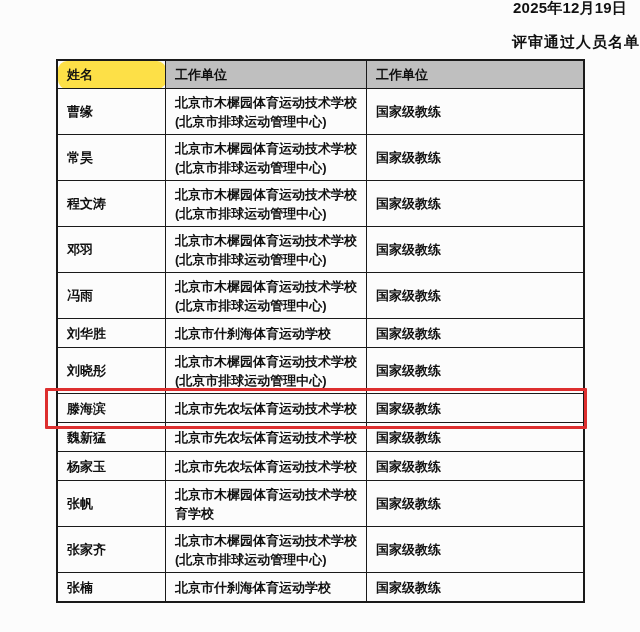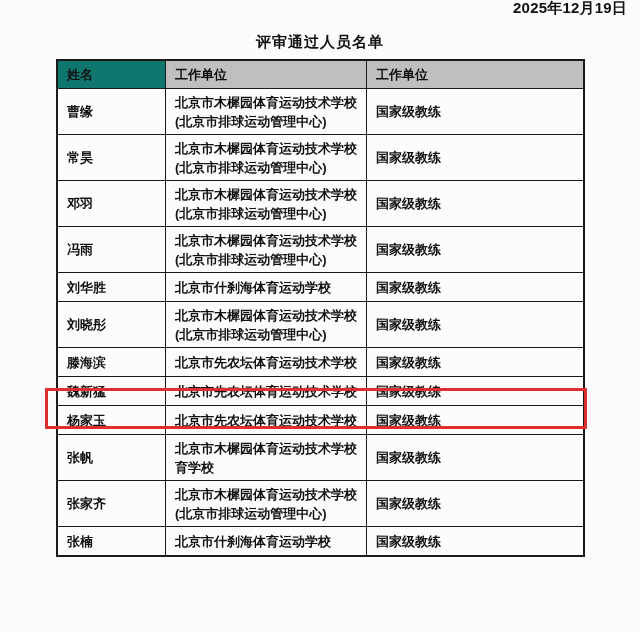--- a/index.html
+++ b/index.html
@@ -21,21 +21,21 @@
     right: 13px;
     font-size: 15px;
     font-weight: 700;
     letter-spacing: 0.2px;
   }
   .title {
     position: absolute;
     top: 33px;
     left: 0;
     right: 0;
-    text-align: center;
+    text-align: right;
     font-size: 15px;
     font-weight: 700;
     letter-spacing: 1px;
   }
   .table-wrap {
     position: absolute;
     left: 57px;
     top: 60px;
     width: 526px;
   }
@@ -85,34 +85,40 @@
 
   <div class="table-wrap">
     <table>
       <colgroup>
         <col style="width:108px">
         <col style="width:201px">
         <col style="width:217px">
       </colgroup>
       <thead>
         <tr>
-          <th style="background: #0f766e;">姓名</th>
+          <th style="background: #fde047; border-radius: 9px;">姓名</th>
           <th style="background: rgb(191, 191, 191); margin-top: 12px;">工作单位</th>
           <th style="background: rgb(191, 191, 191);">工作单位</th>
         </tr>
       </thead>
       <tbody>
           <tr class="tall">
     <td>曹缘</td>
     <td>北京市木樨园体育运动技术学校
 (北京市排球运动管理中心)</td>
     <td>国家级教练</td>
   </tr>
           <tr class="tall">
     <td>常昊</td>
+    <td>北京市木樨园体育运动技术学校
+(北京市排球运动管理中心)</td>
+    <td>国家级教练</td>
+  </tr>
+          <tr class="tall">
+    <td>程文涛</td>
     <td>北京市木樨园体育运动技术学校
 (北京市排球运动管理中心)</td>
     <td>国家级教练</td>
   </tr>
           <tr class="tall">
     <td>邓羽</td>
     <td>北京市木樨园体育运动技术学校
 (北京市排球运动管理中心)</td>
     <td>国家级教练</td>
   </tr>

